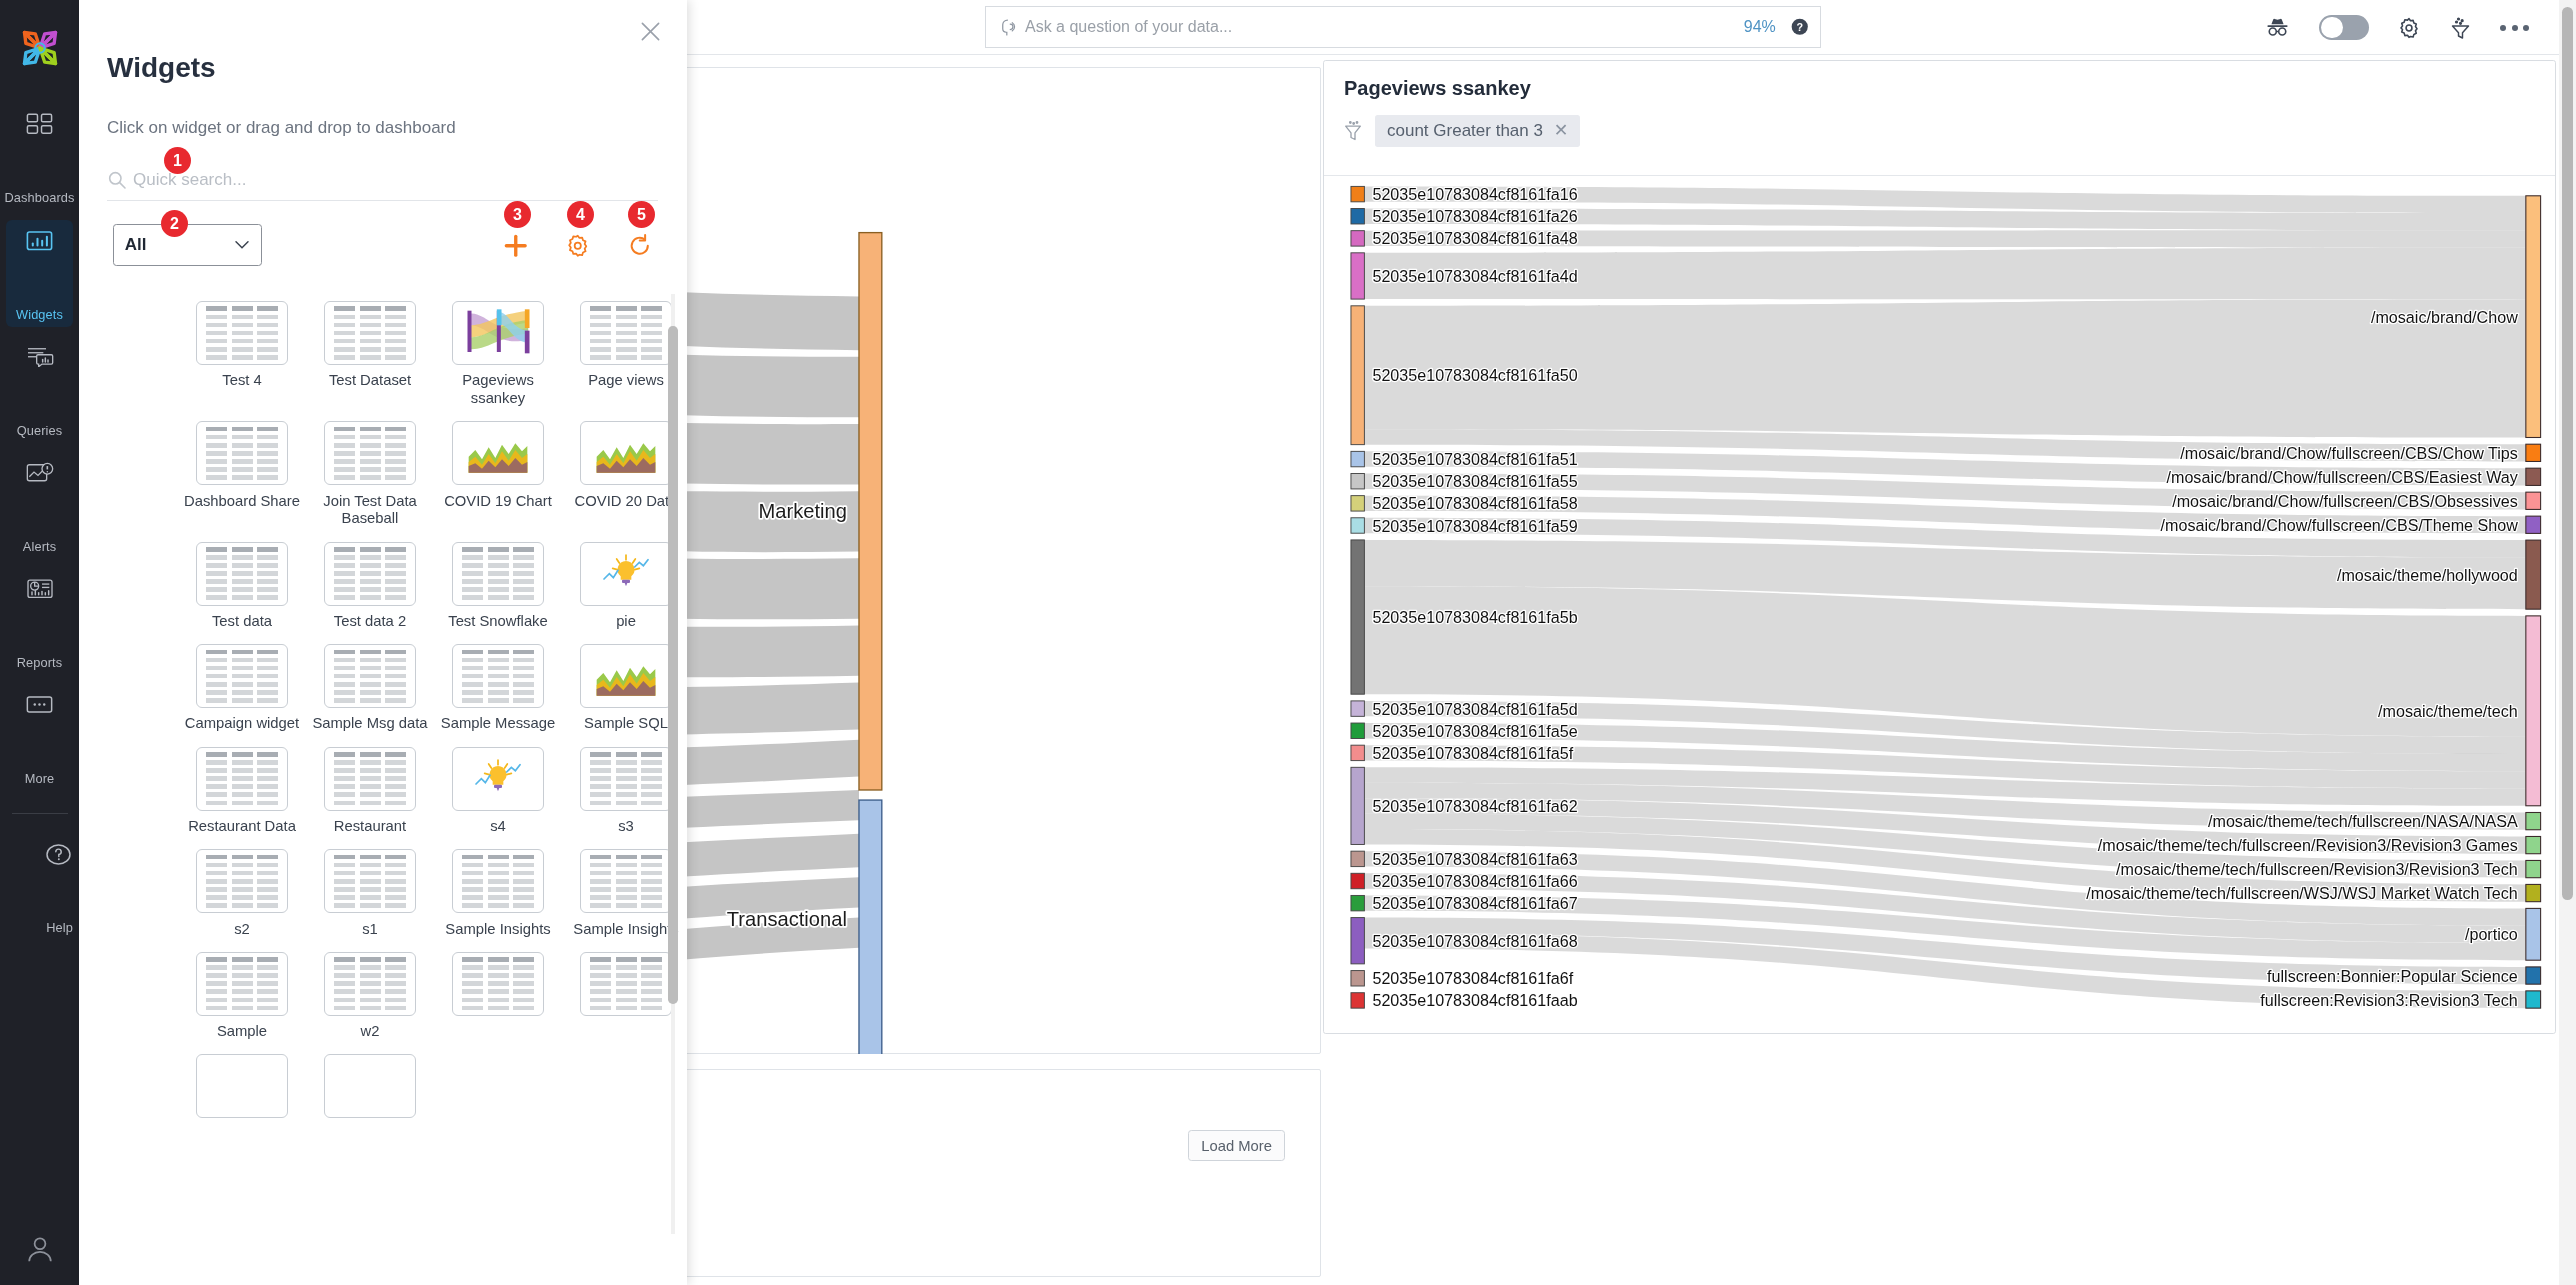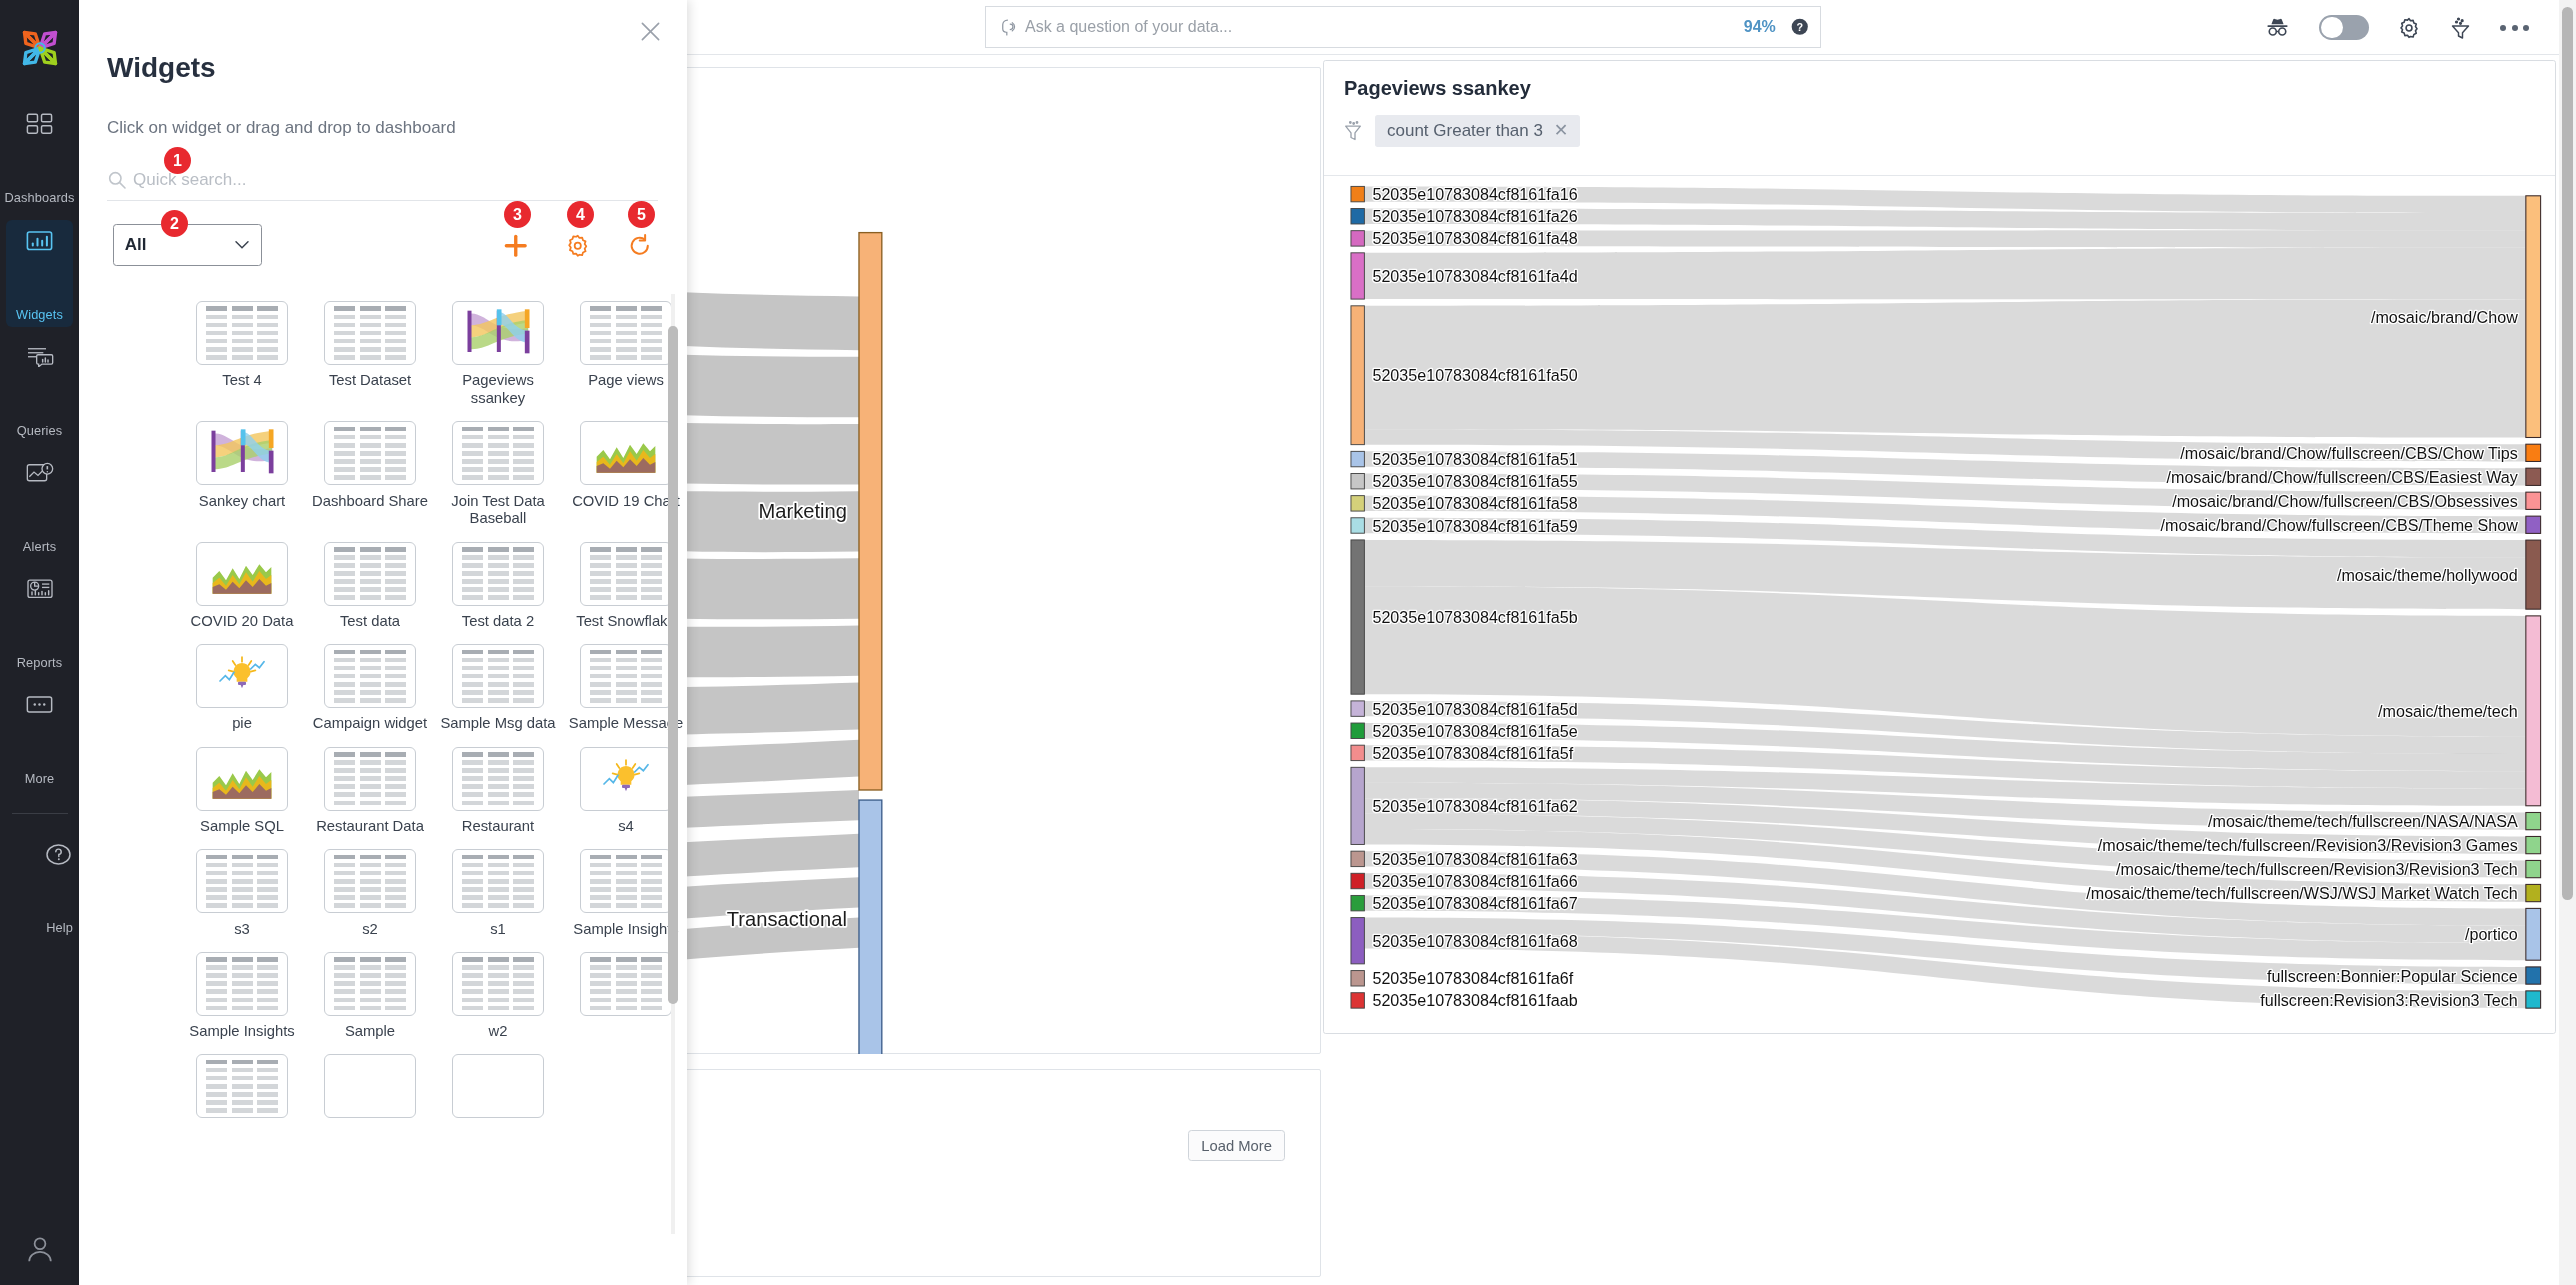--- a/index.html
+++ b/index.html
@@ -42,21 +42,21 @@
     background: #ffffff; border-bottom: 0.7px solid #e3e6ea;
     display: flex; align-items: center;
   }
   #askbox {
     position: absolute; left: 906px; top: 6px; width: 836px; height: 42px;
     border: 0.7px solid #d7dbe0; background: #fff;
     display: flex; align-items: center; padding: 0 12px; gap: 8px;
   }
   #askbox .speak { width: 19px; height: 19px; flex: 0 0 19px; }
   #askbox .ph { flex: 1; font-size: 16px; color: #9aa0a8; }
-  #askbox .pct { font-size: 16px; color: #4f93c4; font-weight: 700; }
+  #askbox .pct { font-size: 16px; color: #4f93c4; font-weight: 400; }
   #askbox .qmark { width: 17.5px; height: 17.5px; margin-left: 6.7px; }
   #topicons {
     position: absolute; right: 47px; top: 0; height: 55px;
     display: flex; align-items: center; gap: 28px;
   }
   #topicons .ti { cursor: pointer; display: flex; align-items: center; }
   .toggle-pill { width: 50px; height: 25.5px; border-radius: 12.8px; background: #9aa2ad; position: relative; }
   .toggle-pill .knob { position: absolute; left: 2px; top: 2px; width: 21.5px; height: 21.5px; border-radius: 50%; background: #fff; }
   .dots3 { display: flex; gap: 5.4px; }
   .dots3 i { width: 6px; height: 6px; border-radius: 50%; background: #5a6472; display:block; }
@@ -736,36 +736,20 @@
                 <b></b>
                 <b></b>
                 <b></b>
               </div>
             </div>
           </div>
           <div class="wname">Page views</div>
         </div>
         <div class="wcell">
           <div class="wthumb">
-            <div><svg width="65" height="48" viewBox="0 0 97 72">
-                <path d="M4,8 C35,8 40,40 93,30 L93,48 C40,58 35,26 4,26 Z" fill="#c8a6d6" opacity=".85"></path>
-                <path d="M4,26 C35,26 40,10 93,4 L93,22 C40,28 35,44 4,44 Z" fill="#f2c65c" opacity=".8"></path>
-                <path d="M4,44 C35,44 40,24 93,18 L93,38 C40,46 35,62 4,62 Z" fill="#a9d06a" opacity=".8"></path>
-                <path d="M48,6 C65,6 70,34 93,34 L93,52 C70,52 65,24 48,24 Z" fill="#8fd0ef" opacity=".8"></path>
-                <rect x="2" y="4" width="6" height="62" fill="#7b3f9d"></rect>
-                <rect x="46" y="4" width="6" height="62" fill="#7b3f9d"></rect>
-                <rect x="88" y="2" width="7" height="28" fill="#f5a623"></rect>
-                <rect x="88" y="34" width="7" height="34" fill="#7b3f9d"></rect>
-                <rect x="46" y="2" width="7" height="24" fill="#56c2ec"></rect>
-              </svg></div>
-          </div>
-          <div class="wname">Sankey chart</div>
-        </div>
-        <div class="wcell">
-          <div class="wthumb">
             <div class="art-table">
               <div class="col">
                 <b class="h"></b>
                 <b></b>
                 <b></b>
                 <b></b>
                 <b></b>
                 <b></b>
                 <b></b>
               </div>

